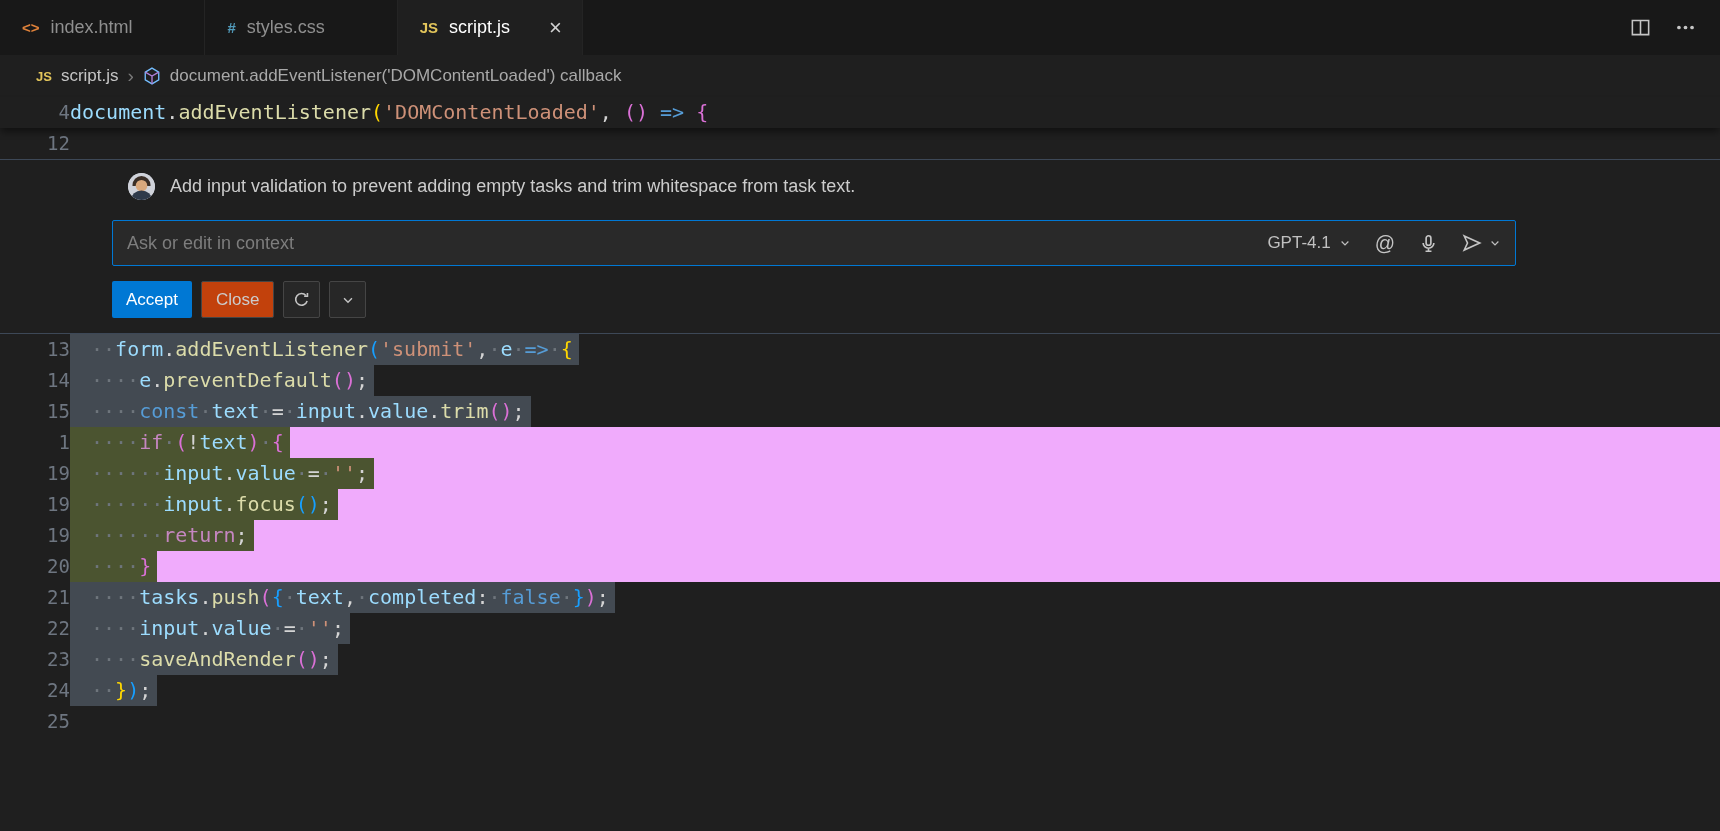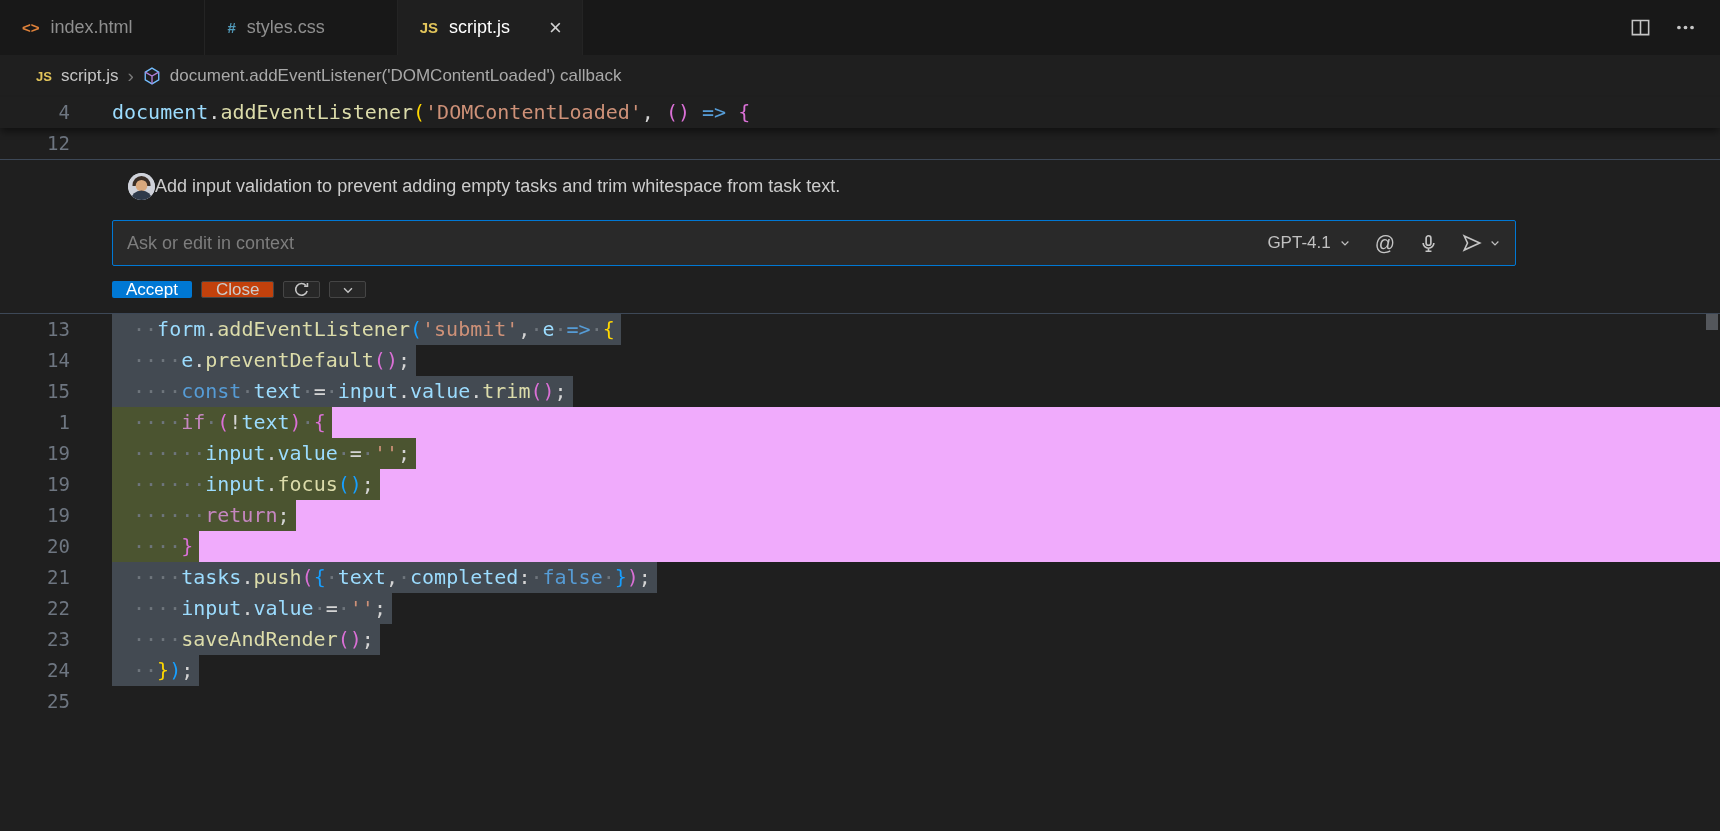--- a/index.html
+++ b/index.html
@@ -26,53 +26,53 @@
   .bc-js{ color:#e2c55b; font-weight:bold; font-size:13px; }
   .bc-file{ color:#c5c5c5; cursor:pointer; }
   .bc-sep{ color:#7a7a7a; font-size:19px; }
   .bc-cube{ display:flex; align-items:center; }
   .bc-symbol{ color:#a9a9a9; cursor:pointer; white-space:nowrap; }
 
   
   .crow{ display:flex; height:31px; line-height:31px; white-space:pre;
          font-family:"DejaVu Sans Mono", monospace; font-size:20px; }
   .gut{ flex:0 0 70px; text-align:right; color:#6e7681; font-size:19px; user-select:none; }
-  .ccode{ flex:1; margin-left:42px; }
+  .ccode{ flex:1; }
   .crow.ins .ccode{ background:#f0abfc; }
   span.hl{ display:inline-block; height:31px; background:#434a52; padding-right:6px;padding-left:21px; }
   .crow.ins span.hl{ background:#4b5430; }
   .t-pl{ color:#d4d4d4; } .t-v{ color:#9cdcfe; } .t-fn{ color:#dcdcaa; }
   .t-str{ color:#ce9178; } .t-kw{ color:#c586c0; } .t-kb{ color:#569cd6; }
   .t-b1{ color:#ffd700; } .t-b2{ color:#da70d6; } .t-b3{ color:#179fff; }
   .t-ws{ color:#6e757c; }
   .sticky{ position:relative; z-index:3; background:#1f1f1f;
            box-shadow:0 5px 7px -1px rgba(0,0,0,0.45); }
 
   
   .chat{ border-top:1px solid #3d4857; border-bottom:1px solid #3d4857;
          padding:13px 0 15px 0; background:#1f1f1f; position:relative; z-index:2; }
-  .chat-msg{ display:flex; align-items:center; margin-left:128px;
+  .chat-msg{ display:flex; align-items:center; gap:15px; margin-left:128px;
              font-size:18px; color:#cccccc; }
   .avatar{ width:27px; height:27px; border-radius:50%; overflow:hidden; flex:none;
            background:#cfd2da; display:block; }
   .chat-inputrow{ margin:20px 204px 0 112px; height:46px; background:#292929;
                   border:1px solid #0078d4; border-radius:2px; display:flex;
                   align-items:center; padding:0 14px; }
   .chat-input{ flex:1; background:transparent; border:none; outline:none;
                color:#cccccc; font-size:18px; font-family:"Liberation Sans", sans-serif; }
   .chat-input::placeholder{ color:#7d7d7d; }
   .model{ display:flex; align-items:center; gap:8px; color:#c0c0c0; font-size:17px;
           cursor:pointer; white-space:nowrap; }
   .icon-btn{ color:#c5c5c5; margin-left:24px; display:flex; align-items:center; cursor:pointer; }
   .icon-btn.at{ font-size:20px; }
   .send-group{ display:flex; align-items:center; gap:7px; margin-left:24px; }
   .send-group .icon-btn{ margin-left:0; }
   .chat-actions{ margin:15px 0 0 112px; display:flex; gap:9px; align-items:center; }
   .btn{ font-size:17px; border-radius:2px; padding:5px 14px; display:flex;
-        align-items:center; justify-content:center; cursor:pointer; height:17px; }
+        align-items:center; justify-content:center; cursor:pointer; height:37px; }
   .btn.primary{ background:#0078d4; color:#ffffff; }
   .btn.secondary{ background:#c2410c; color:#cccccc; border:1px solid #454545; }
   .btn.iconb{ background:#272727; border:1px solid #454545; width:37px; padding:0; }
 
   .scroll-thumb{ position:absolute; right:2px; top:246px; width:12px; height:84px;
                  background:#54575c; cursor:grab; }
 </style>
 </head>
 <body>
 

